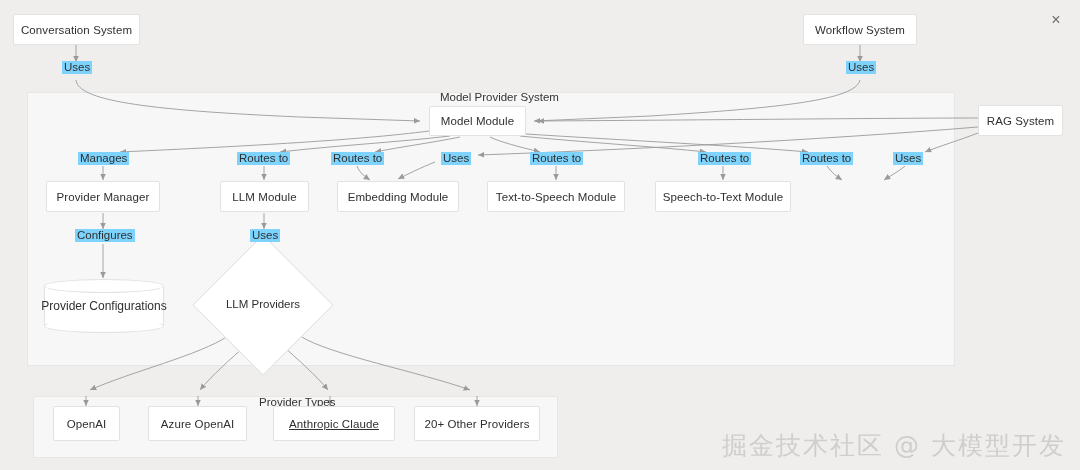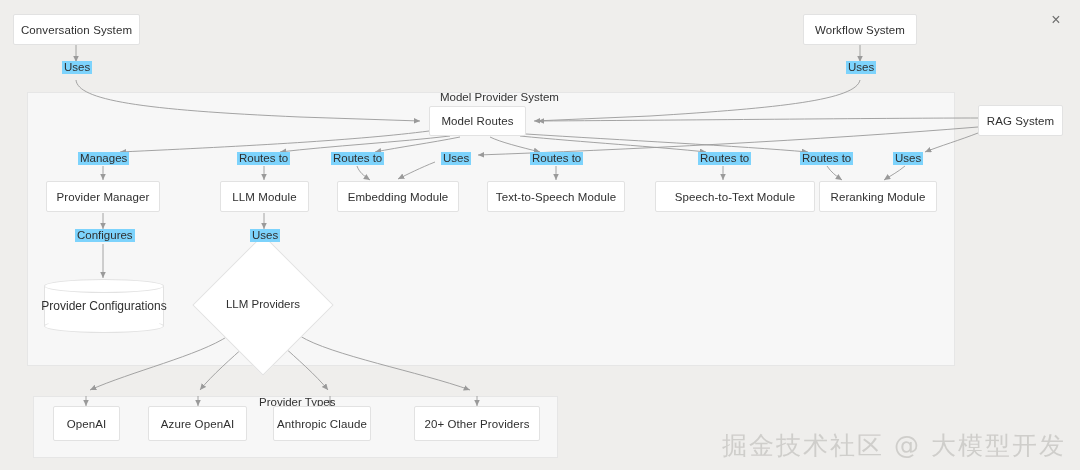--- a/index.html
+++ b/index.html
@@ -191,49 +191,48 @@
 
   <div class="cluster-label" style="left:440px; top:91px;">Model Provider System</div>
   <div class="cluster-label" style="left:259px; top:396px;">Provider Types</div>
 
   <div class="node" style="left:13px; top:14px; width:127px; height:31px;">Conversation System</div>
 
   <div class="node" style="left:803px; top:14px; width:114px; height:31px;">Workflow System</div>
 
   <div class="node" style="left:978px; top:105px; width:85px; height:31px;">RAG System</div>
 
-  <div class="node" style="left:429px; top:106px; width:97px; height:30px;">Model Routes</div>
+  <div class="node" style="left:429px; top:106px; width:97px; height:30px;">Model Module</div>
 
   <div class="node" style="left:46px; top:181px; width:114px; height:31px;">Provider Manager</div>
 
   <div class="node" style="left:337px; top:181px; width:122px; height:31px;">Embedding Module</div>
 
   <div class="node" style="left:220px; top:181px; width:89px; height:31px;">LLM Module</div>
 
   <div class="node" style="left:487px; top:181px; width:138px; height:31px;">Text-to-Speech Module</div>
 
-  <div class="node" style="left:655px; top:181px; width:160px; height:31px;">Speech-to-Text Module</div>
-
-  <div class="node" style="left:819px; top:181px; width:118px; height:31px;">Reranking Module</div>
+  <div class="node" style="left:655px; top:181px; width:136px; height:31px;">Speech-to-Text Module</div>
+
 
   <div class="cylinder" style="left:44px; top:279px; width:120px; height:54px;">
     <div class="cyl-body"></div>
     <div class="cyl-bottom"></div>
     <div class="cyl-top"></div>
     <div class="cyl-text">Provider Configurations</div>
   </div>
 
   <div class="diamond" style="left:213px; top:255px;"></div>
   <div class="diamond-text" style="left:213px; top:298px; width:100px;">LLM Providers</div>
 
   <div class="node" style="left:53px; top:406px; width:67px; height:35px;">OpenAI</div>
 
   <div class="node" style="left:148px; top:406px; width:99px; height:35px;">Azure OpenAI</div>
 
-  <div class="node" style="left:273px; top:406px; width:98px; height:35px;">Anthropic Claude</div>
+  <div class="node" style="left:273px; top:406px; width:122px; height:35px;text-decoration:underline;">Anthropic Claude</div>
 
   <div class="node" style="left:414px; top:406px; width:126px; height:35px;">20+ Other Providers</div>
 
   <div class="edge-label" style="left:62px; top:61px;">Uses</div>
 
   <div class="edge-label" style="left:846px; top:61px;">Uses</div>
 
   <div class="edge-label" style="left:78px; top:152px;">Manages</div>
 
   <div class="edge-label" style="left:237px; top:152px;">Routes to</div>

